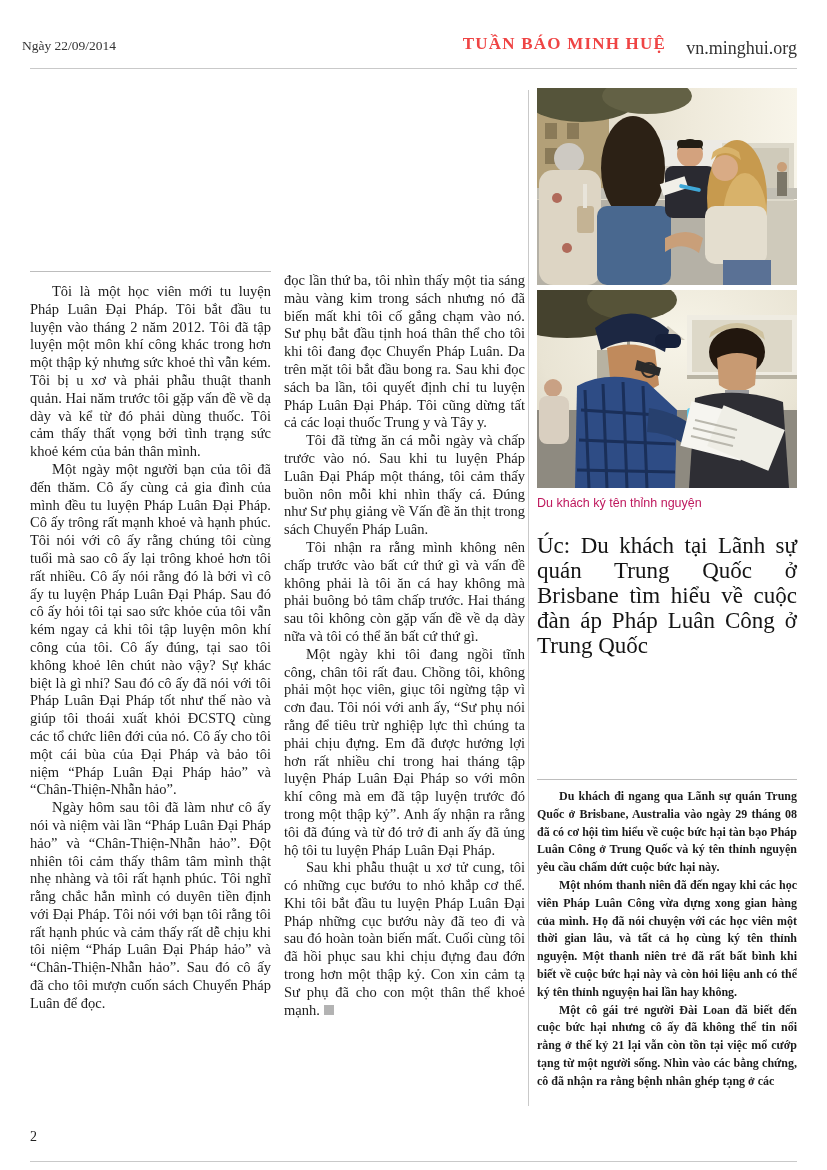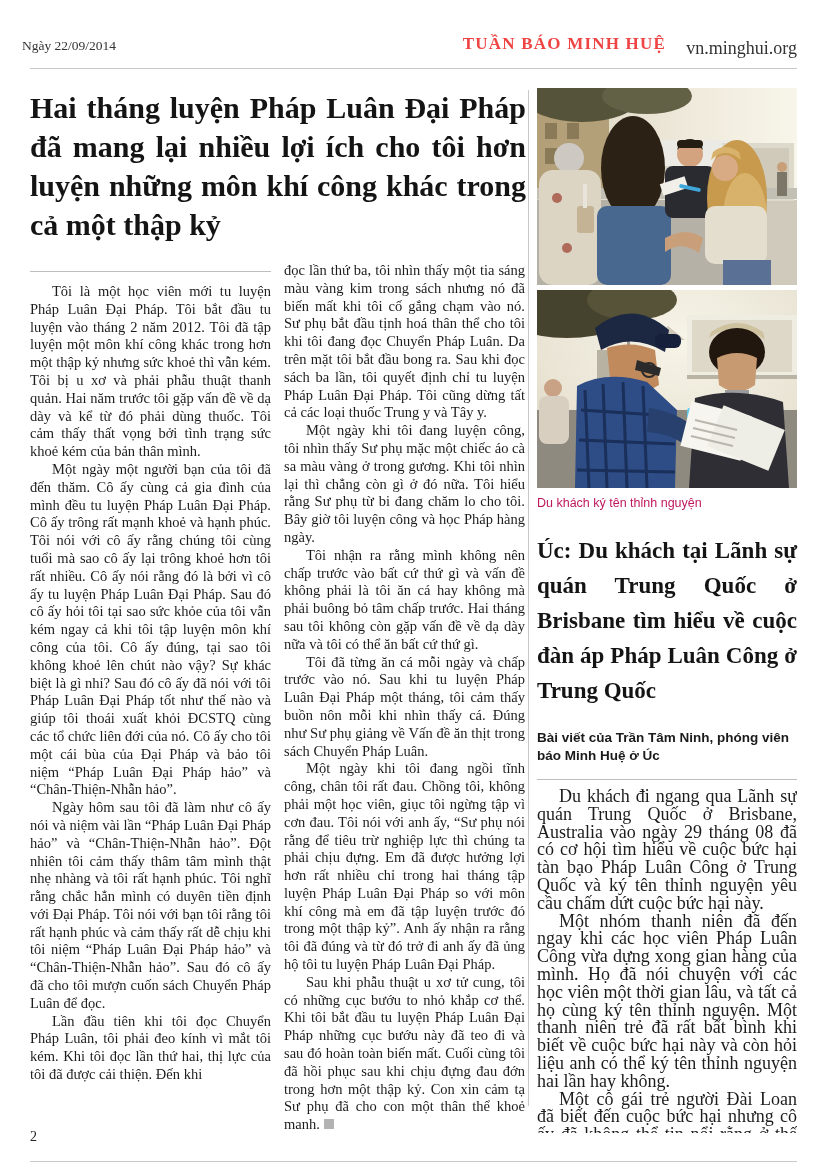--- a/index.html
+++ b/index.html
@@ -18,68 +18,65 @@
   .vrule{position:absolute;left:528px;top:90px;width:1px;height:1016px;background:#c9c9c9;}
   
   .a1-title{position:absolute;left:30px;top:88px;width:496px;margin:0;
     font-size:30px;line-height:39px;font-weight:bold;color:#141414;text-align:justify;}
   .byline{font-family:"Liberation Sans",sans-serif;font-weight:bold;
     font-size:13.5px;line-height:18px;color:#1a1a1a;text-align:left;text-indent:0;margin:0;}
   .byline-rule{height:1px;background:#bdbdbd;border:none;margin:15px 0 11px 0;}
   .col{position:absolute;width:241px;text-align:justify;
     font-size:14.5px;line-height:17.8px;color:#1c1c1c;overflow:hidden;}
   #col1{left:30px;top:256px;height:874px;}
-  #col2{left:284px;top:262px;height:868px;}
+  #col2{left:284px;top:272px;height:868px;}
   .col p, .a2-body p{margin:0;text-indent:22px;}
   p.noindent{text-indent:0;}
   .endmark{display:inline-block;width:10px;height:10px;background:#b3b3b3;
     margin-left:4px;vertical-align:baseline;}
   
   .photo{position:absolute;left:537px;width:260px;overflow:hidden;background:#e8e4d8;}
   #photo1{top:88px;height:197px;}
   #photo2{top:290px;height:198px;}
   .photo svg{display:block;}
   .caption{position:absolute;left:537px;top:496px;width:260px;
     font-family:"Liberation Sans",sans-serif;font-size:12.5px;color:#be185d;}
   .a2-title{position:absolute;left:537px;top:533px;width:260px;margin:0;
-    font-size:23px;line-height:35px;font-weight:bold;color:#141414;text-align:justify;}
+    font-size:23px;line-height:25px;font-weight:normal;color:#141414;text-align:justify;}
   .a2-byline{position:absolute;left:537px;top:729px;width:260px;}
   #rule-a2{top:779px;left:537px;width:260px;background:#bdbdbd;}
   .a2-body{position:absolute;left:537px;top:788px;width:260px;height:345px;
-    overflow:hidden;text-align:justify;font-size:18px;line-height:17.8px;}
+    overflow:hidden;text-align:justify;font-size:12px;line-height:17.8px;font-weight:bold;}
   
   .pagenum{position:absolute;left:30px;top:1129px;font-size:14px;color:#222;}
 </style>
 </head>
 <body>
 
 <div class="page">
 
   <span class="hdr-date">Ngày 22/09/2014</span>
   <h1 class="hdr-masthead">TUẦN BÁO MINH HUỆ</h1>
   <span class="hdr-site">vn.minghui.org</span>
   <div class="hrule" id="rule-top"></div>
 
-  <h2 class="a1-title">Hai tháng luyện Pháp Luân Đại Pháp đã mang lại nhiều lợi ích cho tôi hơn luyện những môn khí công khác trong cả một thập kỷ</h2>
 
   <div class="vrule"></div>
 
   <div class="col" id="col1">
     <hr class="byline-rule">
     <p>Tôi là một học viên mới tu luyện Pháp Luân Đại Pháp. Tôi bắt đầu tu luyện vào tháng 2 năm 2012. Tôi đã tập luyện một môn khí công khác trong hơn một thập kỷ nhưng sức khoẻ thì vẫn kém. Tôi bị u xơ và phải phẫu thuật thanh quản. Hai năm trước tôi gặp vấn đề về dạ dày và kể từ đó phải dùng thuốc. Tôi cảm thấy thất vọng bởi tình trạng sức khoẻ kém của bản thân mình.</p>
     <p>Một ngày một người bạn của tôi đã đến thăm. Cô ấy cùng cả gia đình của mình đều tu luyện Pháp Luân Đại Pháp. Cô ấy trông rất mạnh khoẻ và hạnh phúc. Tôi nói với cô ấy rằng chúng tôi cùng tuổi mà sao cô ấy lại trông khoẻ hơn tôi rất nhiều. Cô ấy nói rằng đó là bởi vì cô ấy tu luyện Pháp Luân Đại Pháp. Sau đó cô ấy hỏi tôi tại sao sức khỏe của tôi vẫn kém ngay cả khi tôi tập luyện môn khí công của tôi. Cô ấy đúng, tại sao tôi không khoẻ lên chút nào vậy? Sự khác biệt là gì nhỉ? Sau đó cô ấy đã nói với tôi Pháp Luân Đại Pháp tốt như thế nào và giúp tôi thoái xuất khỏi ĐCSTQ cùng các tổ chức liên đới của nó. Cô ấy cho tôi một cái bùa của Đại Pháp và bảo tôi niệm “Pháp Luân Đại Pháp hảo” và “Chân-Thiện-Nhẫn hảo”.</p>
     <p>Ngày hôm sau tôi đã làm như cô ấy nói và niệm vài lần “Pháp Luân Đại Pháp hảo” và “Chân-Thiện-Nhẫn hảo”. Đột nhiên tôi cảm thấy thâm tâm mình thật nhẹ nhàng và tôi rất hạnh phúc. Tôi nghĩ rằng chắc hẳn mình có duyên tiền định với Đại Pháp. Tôi nói với bạn tôi rằng tôi rất hạnh phúc và cảm thấy rất dễ chịu khi tôi niệm “Pháp Luân Đại Pháp hảo” và “Chân-Thiện-Nhẫn hảo”. Sau đó cô ấy đã cho tôi mượn cuốn sách Chuyển Pháp Luân để đọc.</p>
-    <p>Lần đầu tiên khi tôi đọc Chuyển Pháp Luân, tôi phải đeo kính vì mắt tôi kém. Khi tôi đọc lần thứ hai, thị lực của tôi đã được cải thiện. Đến khi</p>
   </div>
 
   <div class="col" id="col2">
     <p class="noindent">đọc lần thứ ba, tôi nhìn thấy một tia sáng màu vàng kim trong sách nhưng nó đã biến mất khi tôi cố gắng chạm vào nó. Sư phụ bắt đầu tịnh hoá thân thể cho tôi khi tôi đang đọc Chuyển Pháp Luân. Da trên mặt tôi bắt đầu bong ra. Sau khi đọc sách ba lần, tôi quyết định chỉ tu luyện Pháp Luân Đại Pháp. Tôi cũng dừng tất cả các loại thuốc Trung y và Tây y.</p>
-    <p>Một ngày khi tôi đang luyện công, tôi nhìn thấy Sư phụ mặc một chiếc áo cà sa màu vàng ở trong gương. Khi tôi nhìn lại thì chẳng còn gì ở đó nữa. Tôi hiểu rằng Sư phụ từ bi đang chăm lo cho tôi. Bây giờ tôi luyện công và học Pháp hàng ngày.</p>
+    <p>Tôi đã từng ăn cá mỗi ngày và chấp trước vào nó. Sau khi tu luyện Pháp Luân Đại Pháp một tháng, tôi cảm thấy buồn nôn mỗi khi nhìn thấy cá. Đúng như Sư phụ giảng về Vấn đề ăn thịt trong sách Chuyển Pháp Luân.</p>
     <p>Tôi nhận ra rằng mình không nên chấp trước vào bất cứ thứ gì và vấn đề không phải là tôi ăn cá hay không mà phải buông bỏ tâm chấp trước. Hai tháng sau tôi không còn gặp vấn đề về dạ dày nữa và tôi có thể ăn bất cứ thứ gì.</p>
-    <p>Tôi đã từng ăn cá mỗi ngày và chấp trước vào nó. Sau khi tu luyện Pháp Luân Đại Pháp một tháng, tôi cảm thấy buồn nôn mỗi khi nhìn thấy cá. Đúng như Sư phụ giảng về Vấn đề ăn thịt trong sách Chuyển Pháp Luân.</p>
     <p>Một ngày khi tôi đang ngồi tĩnh công, chân tôi rất đau. Chồng tôi, không phải một học viên, giục tôi ngừng tập vì cơn đau. Tôi nói với anh ấy, “Sư phụ nói rằng để tiêu trừ nghiệp lực thì chúng ta phải chịu đựng. Em đã được hưởng lợi hơn rất nhiều chỉ trong hai tháng tập luyện Pháp Luân Đại Pháp so với môn khí công mà em đã tập luyện trước đó trong một thập kỷ”. Anh ấy nhận ra rằng tôi đã đúng và từ đó trở đi anh ấy đã ủng hộ tôi tu luyện Pháp Luân Đại Pháp.</p>
     <p><span>Sau khi phẫu thuật u xơ tử cung, tôi có những cục bướu to nhỏ khắp cơ thể. Khi tôi bắt đầu tu luyện Pháp Luân Đại Pháp những cục bướu này đã teo đi và sau đó hoàn toàn biến mất. Cuối cùng tôi đã hồi phục sau khi chịu đựng đau đớn trong hơn một thập kỷ. Con xin cảm tạ Sư phụ đã cho con một thân thể khoẻ mạnh.</span><span class="endmark"></span></p>
   </div>
 
   <div class="photo" id="photo1">
     <svg width="260" height="197" viewBox="0 0 260 197">
       <defs>
         <linearGradient id="sky1" x1="0" y1="0" x2="1" y2="0">
           <stop offset="0" stop-color="#d9d2c0"></stop>
             <stop offset="0.6" stop-color="#efeadb"></stop>
@@ -180,21 +177,20 @@
 
       <rect x="148" y="118" width="62" height="46" fill="#f6f5f0" transform="rotate(14 179 141)"></rect>
       <rect x="176" y="126" width="66" height="44" fill="#efeee6" transform="rotate(22 209 148)"></rect>
       <path d="M158 130 L200 140 M156 138 L198 148 M154 146 L196 156" stroke="#b9b7ad" stroke-width="2" fill="none"></path>
     </svg>
   </div>
 
   <div class="caption">Du khách ký tên thỉnh nguyện</div>
 
   <h2 class="a2-title">Úc: Du khách tại Lãnh sự quán Trung Quốc ở Brisbane tìm hiểu về cuộc đàn áp Pháp Luân Công ở Trung Quốc</h2>
-  <p class="byline a2-byline">Bài viết của Trần Tâm Ninh, phóng viên báo Minh Huệ ở Úc</p>
   <div class="hrule" id="rule-a2"></div>
   <div class="a2-body">
     <p>Du khách đi ngang qua Lãnh sự quán Trung Quốc ở Brisbane, Australia vào ngày 29 tháng 08 đã có cơ hội tìm hiểu về cuộc bức hại tàn bạo Pháp Luân Công ở Trung Quốc và ký tên thỉnh nguyện yêu cầu chấm dứt cuộc bức hại này.</p>
     <p>Một nhóm thanh niên đã đến ngay khi các học viên Pháp Luân Công vừa dựng xong gian hàng của mình. Họ đã nói chuyện với các học viên một thời gian lâu, và tất cả họ cùng ký tên thỉnh nguyện. Một thanh niên trẻ đã rất bất bình khi biết về cuộc bức hại này và còn hỏi liệu anh có thể ký tên thỉnh nguyện hai lần hay không.</p>
     <p>Một cô gái trẻ người Đài Loan đã biết đến cuộc bức hại nhưng cô ấy đã không thể tin nổi rằng ở thế kỷ 21 lại vẫn còn tồn tại việc mổ cướp tạng từ một người sống. Nhìn vào các bằng chứng, cô đã nhận ra rằng bệnh nhân ghép tạng ở các</p>
   </div>
 
   <div class="pagenum">2</div>
   <div class="hrule" id="rule-bottom"></div>
 

